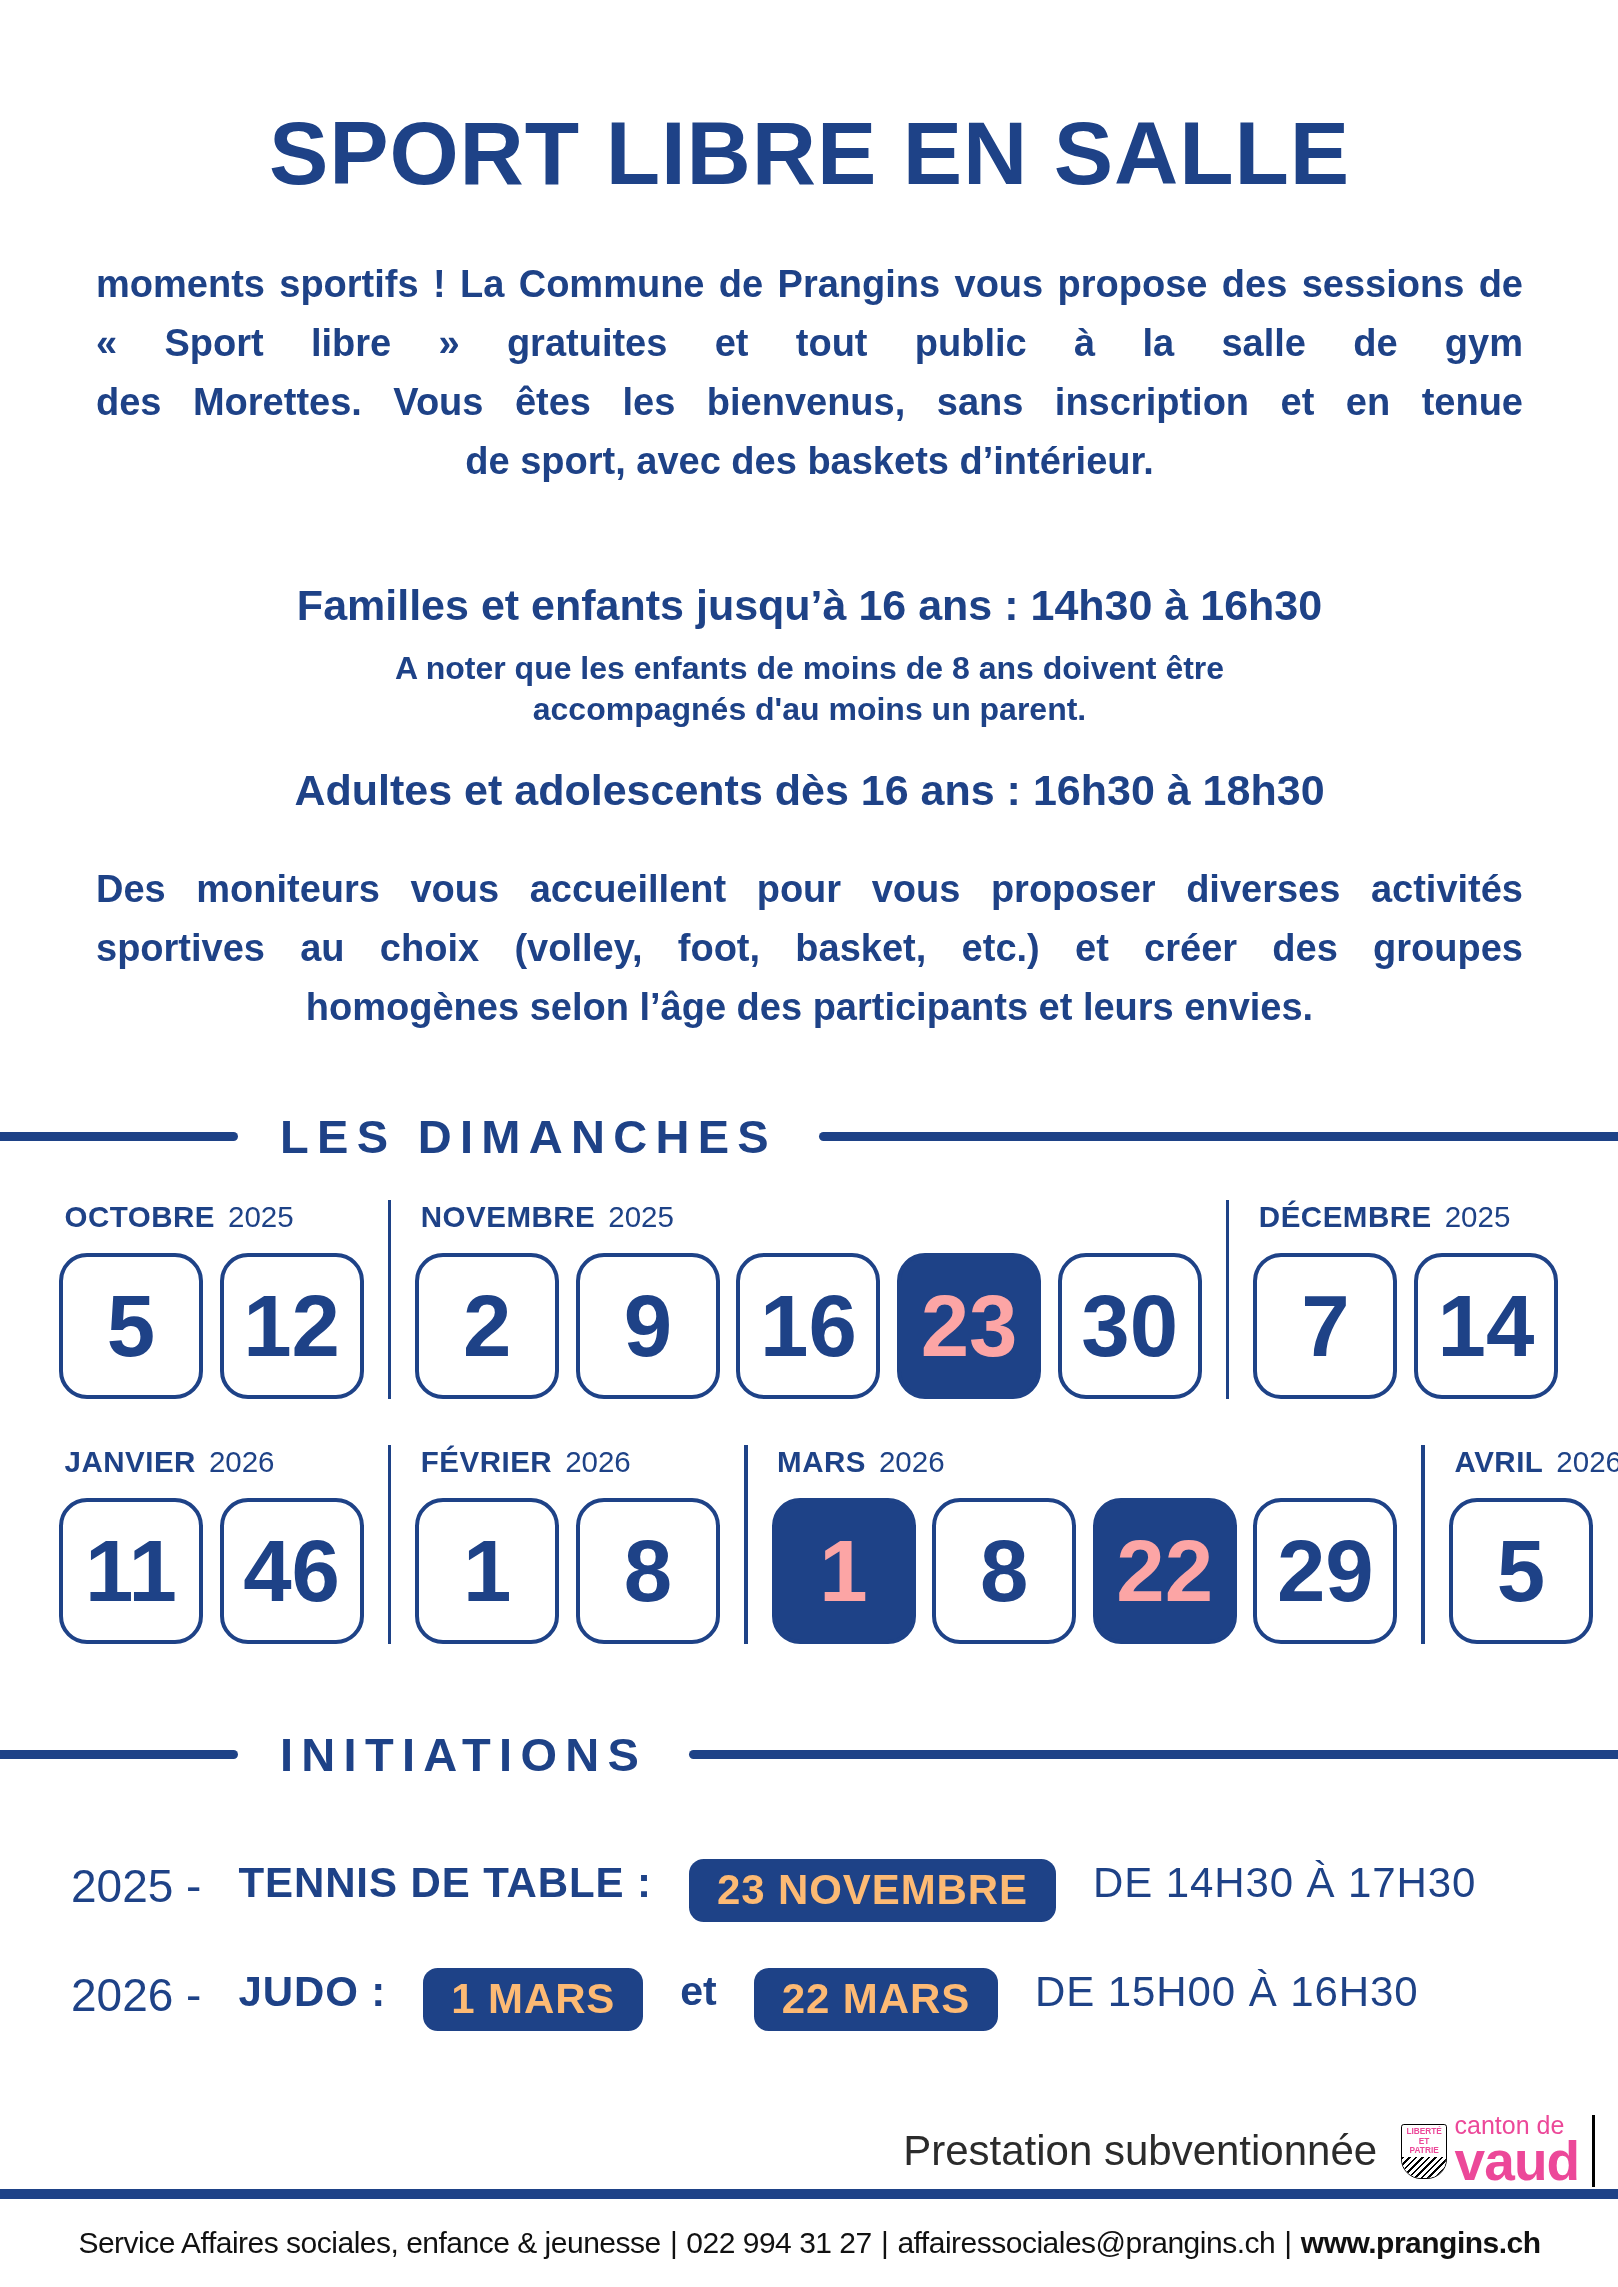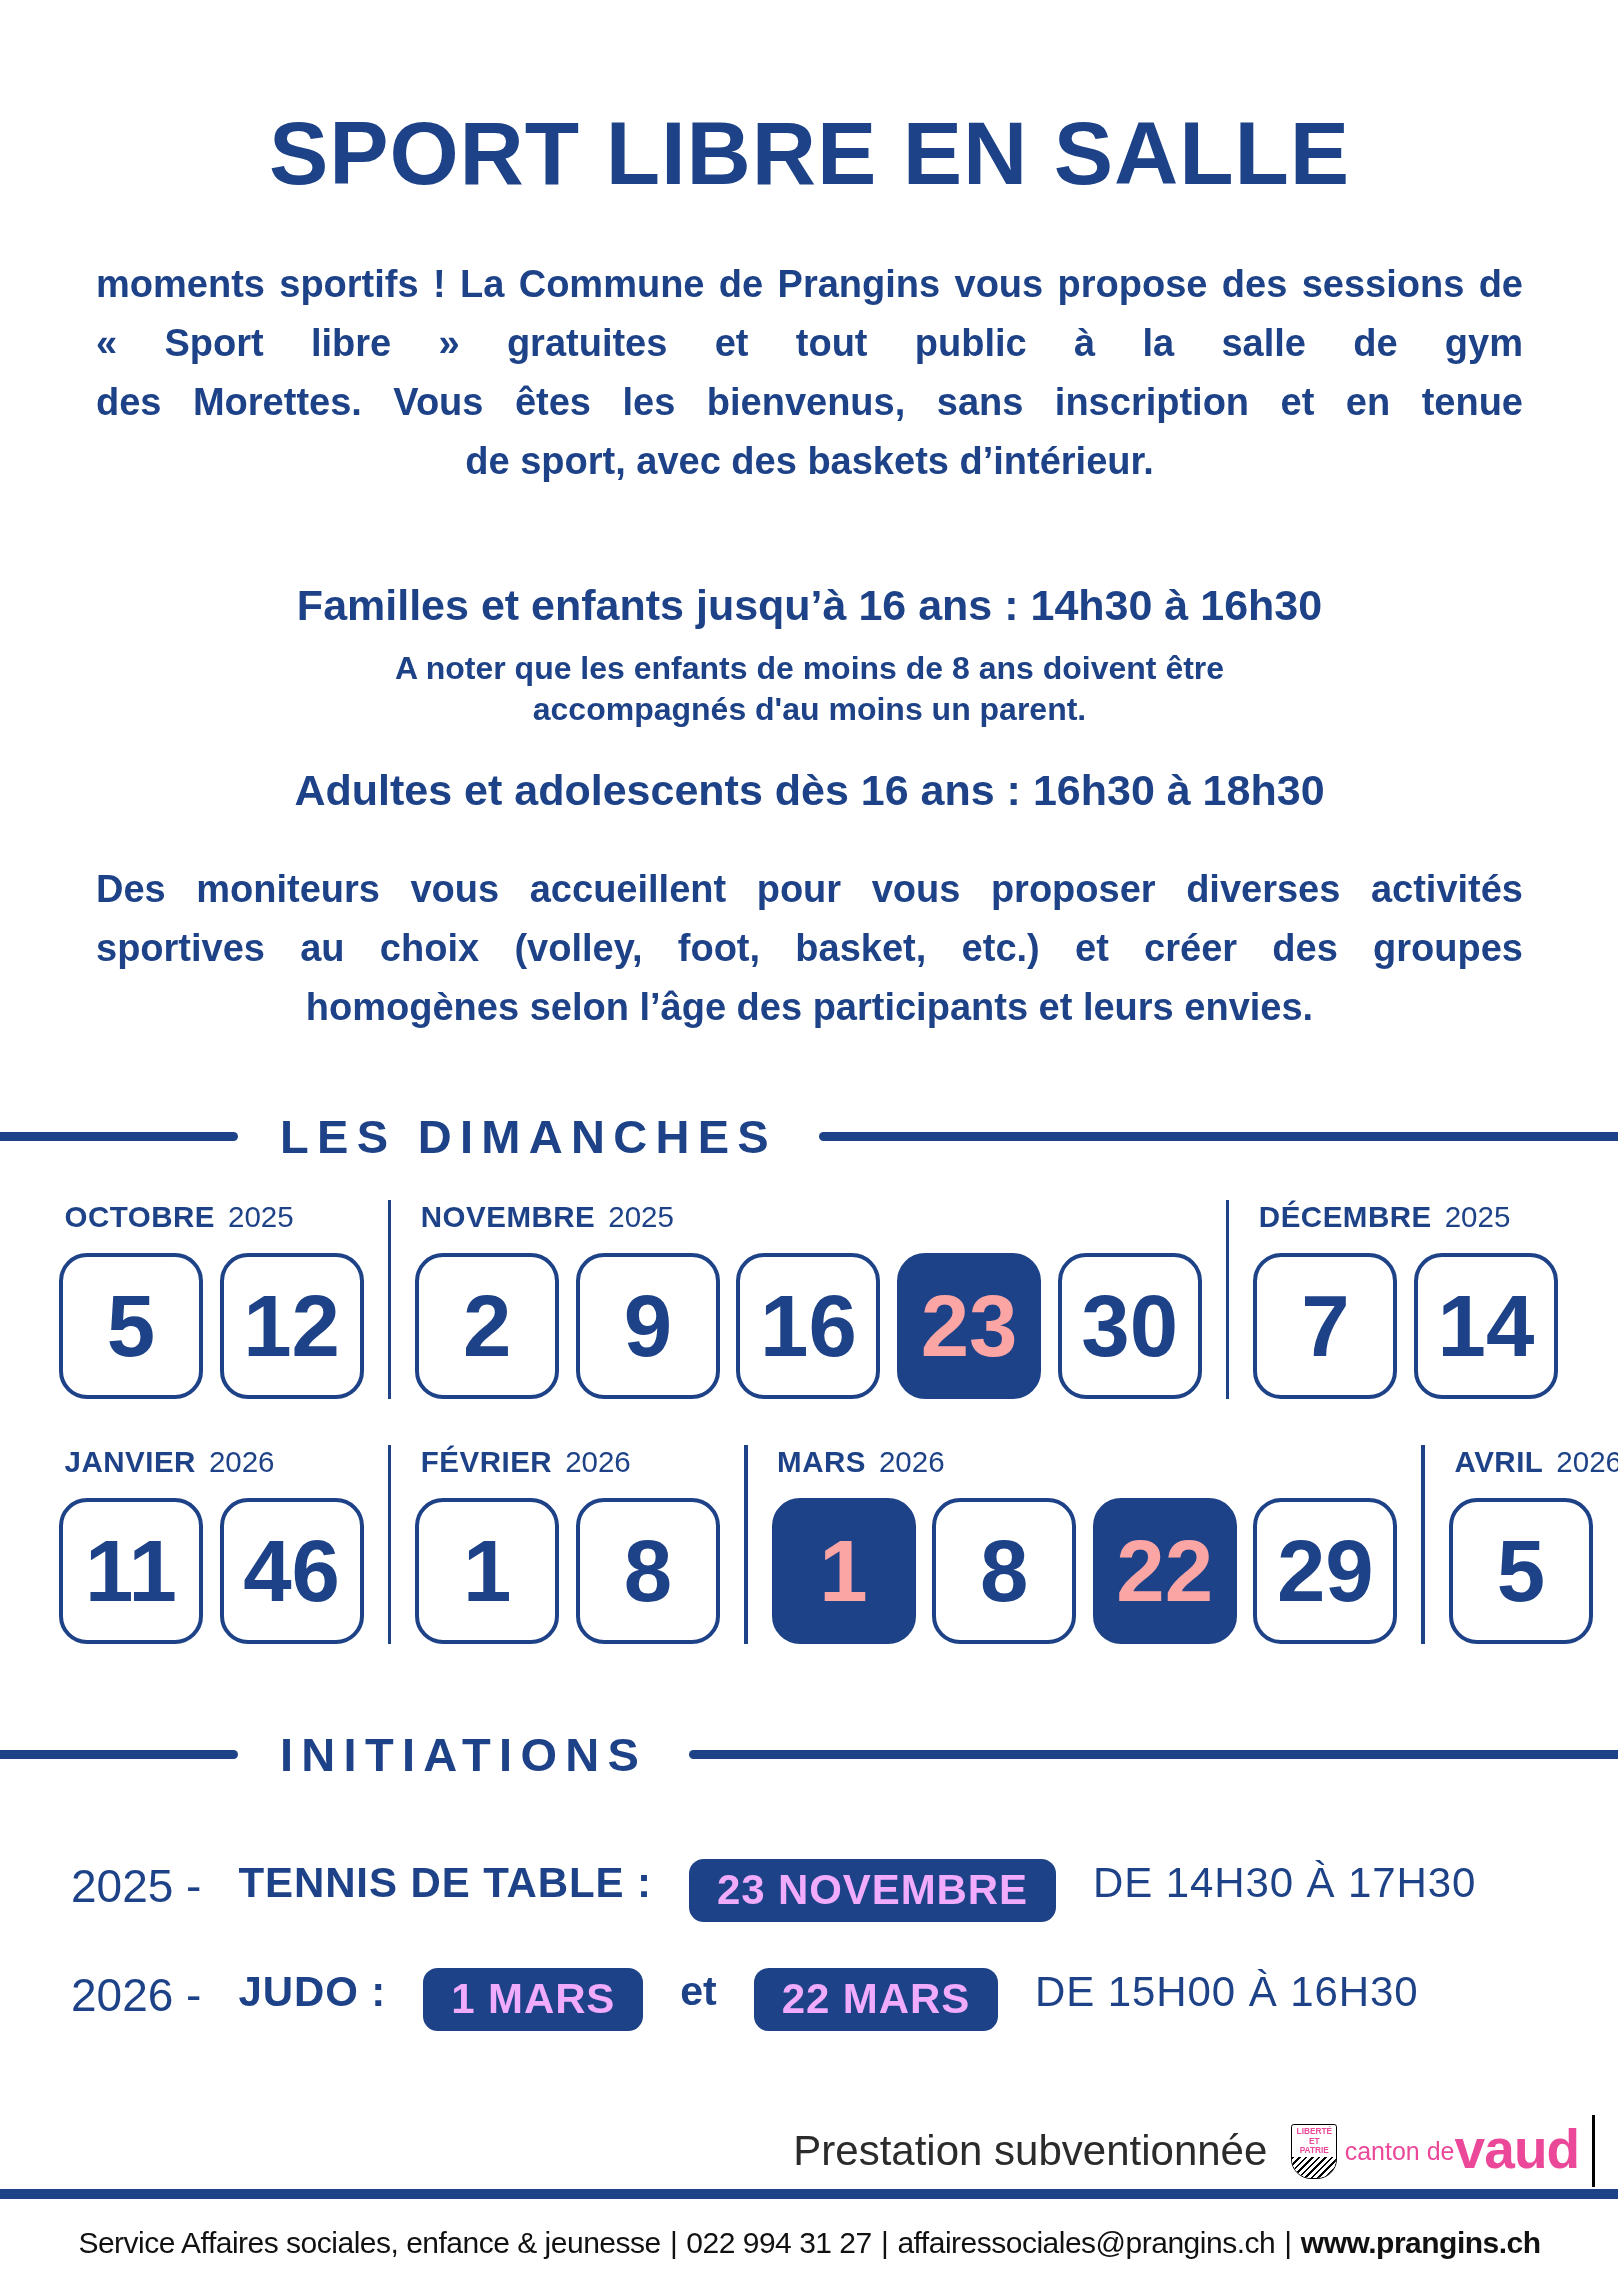--- a/index.html
+++ b/index.html
@@ -79,41 +79,41 @@
   .tile.hl{background:var(--blue);color:#fca5a5;border-color:var(--blue);}
   .vdivider{width:3.7px;background:var(--blue);margin:0 24px;}
   
   .init-row{
     position:absolute;left:71px;height:66px;
     display:flex;align-items:flex-start;gap:37px;white-space:nowrap;
   }
   .init-prefix{font-size:46px;font-weight:400;}
   .init-label{font-size:42px;font-weight:700;letter-spacing:0.9px;}
   .badge{
-    background:var(--blue);color:#f0abfc;
+    background:var(--blue);color:#fdba74;
     font-size:42px;font-weight:700;letter-spacing:0.9px;
     padding:7.4px 28px;border-radius:14.8px;
   }
   .init-conj{font-size:41px;font-weight:700;}
   .init-time{font-size:42px;font-weight:400;letter-spacing:0.9px;}
   
   .sponsor{
     position:absolute;top:2114px;right:24px;height:74px;
     display:flex;align-items:center;gap:24px;color:var(--ink);
   }
   .sponsor-text{font-size:42px;font-weight:400;color:#2b2b2b;}
   .vd-logo{display:flex;align-items:center;gap:7.4px;color:#ec4899;}
   .shield{
     width:46px;height:55px;border:1.8px solid #000;
     border-radius:2.8px 2.8px 20px 20px;
     display:flex;flex-direction:column;overflow:hidden;background:#fff;
   }
   .shield-txt{font-size:8.3px;font-weight:700;line-height:9.2px;text-align:center;padding-top:2.8px;}
   .hatch{flex:1;margin-top:1.8px;background:repeating-linear-gradient(135deg,#000 0 1.8px,#fff 1.8px 4.6px);}
-  .vd-text{display:flex;flex-direction:row;line-height:1;align-items:center;}
+  .vd-text{display:flex;flex-direction:column;line-height:1;}
   .vd-small{font-size:25px;}
   .vd-big{font-size:55px;font-weight:700;letter-spacing:-0.9px;margin-top:-3.7px;}
   .vd-bar{width:2.8px;height:72px;background:#000;margin-left:5.5px;}
   
   .footer-rule{
     position:absolute;top:2189px;left:0;width:100%;height:10px;background:var(--blue);
   }
   .footer{
     position:absolute;top:2226px;left:0;width:100%;
     text-align:center;font-size:30px;letter-spacing:-0.5px;

